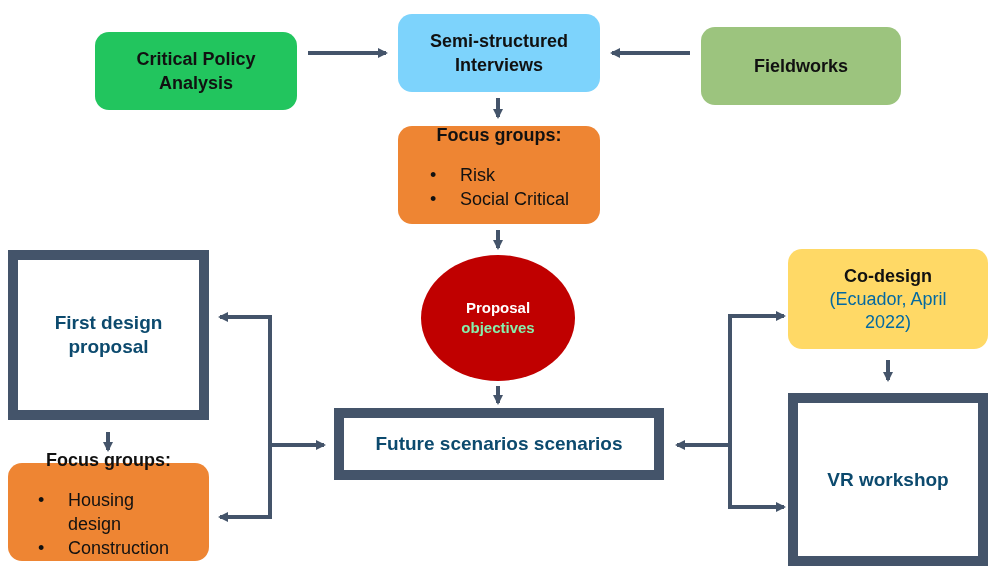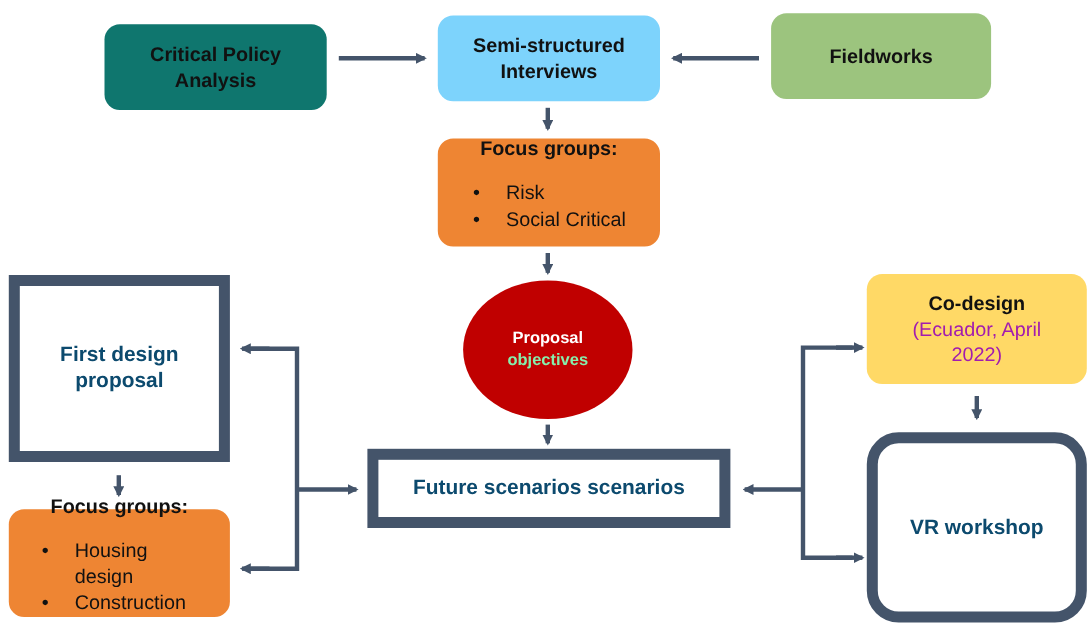--- a/index.html
+++ b/index.html
@@ -2,21 +2,21 @@
 <html><head>
 <meta charset="utf-8">
 <style>
   html, body { margin:0; padding:0; background:#ffffff; }
   body { width:992px; height:569px; position:relative; overflow:hidden;
          font-family:"Liberation Sans", sans-serif; }
   .node { position:absolute; box-sizing:border-box; display:flex; flex-direction:column;
           align-items:center; justify-content:center; text-align:center; }
   .rounded { border-radius:14px; }
   .title { font-weight:bold; font-size:18px; color:#111; line-height:24px; }
-  .plain { font-size:18px; color:#a21caf; line-height:23px; }
+  .plain { font-size:18px; color:#0369a1; line-height:23px; }
   .outline { border:10px solid #44546a; background:#fff; }
   .outline .title { color:#0c4a6e; font-size:19px; }
   ul.bullets { list-style:none; margin:16px; padding:0; text-align:left; }
   ul.bullets li { font-size:18px; color:#111; line-height:24px; position:relative; padding-left:36px; }
   ul.bullets li::before { content:"•"; position:absolute; left:6px; top:0; }
   svg.conn { position:absolute; left:0; top:0; }
 </style>
 </head>
 <body>
 
@@ -40,31 +40,31 @@
     <line x1="245" y1="517" x2="220" y2="517" marker-end="url(#ah)"></line>
     <line x1="270" y1="445" x2="324" y2="445" marker-end="url(#ah)"></line>
 
     <polyline points="775,316 730,316 730,507 775,507"></polyline>
     <line x1="760" y1="316" x2="784" y2="316" marker-end="url(#ah)"></line>
     <line x1="760" y1="507" x2="784" y2="507" marker-end="url(#ah)"></line>
     <line x1="730" y1="445" x2="677" y2="445" marker-end="url(#ah)"></line>
   </g>
 </svg>
 
-<div class="node rounded" style="left:95px; top:22px; width:202px; height:78px; background:#0f766e;">
+<div class="node rounded" style="left:95px; top:32px; width:202px; height:78px; background:#22c55e;">
   <div class="title">Critical Policy</div>
   <div class="title">Analysis</div>
 </div>
 
 <div class="node rounded" style="left:398px; top:14px; width:202px; height:78px; background:#7dd3fc;">
   <div class="title">Semi-structured</div>
   <div class="title">Interviews</div>
 </div>
 
-<div class="node rounded" style="left:701px; top:12px; width:200px; height:78px; background:#9cc47e;align-items:center;">
+<div class="node rounded" style="left:701px; top:27px; width:200px; height:78px; background:#9cc47e;align-items:center;">
   <div class="title">Fieldworks</div>
 </div>
 
 <div class="node rounded" style="left:398px; top:126px; width:202px; height:98px; background:#ee8533; align-items:stretch; padding:0 10px;">
   <div class="title" style="text-align:center;">Focus groups:</div>
   <ul class="bullets">
     <li>Risk</li>
     <li>Social Critical</li>
   </ul>
 </div>
@@ -90,15 +90,15 @@
 <div class="node outline" style="left:334px; top:408px; width:330px; height:72px;">
   <div class="title">Future scenarios scenarios</div>
 </div>
 
 <div class="node rounded" style="left:788px; top:249px; width:200px; height:100px; background:#ffd966;">
   <div class="title">Co-design</div>
   <div class="plain">(Ecuador, April</div>
   <div class="plain">2022)</div>
 </div>
 
-<div class="node outline" style="left:788px; top:393px; width:200px; height:173px;border-radius:29px;">
+<div class="node outline" style="left:788px; top:393px; width:200px; height:173px;">
   <div class="title">VR workshop</div>
 </div>
 
 </body></html>

